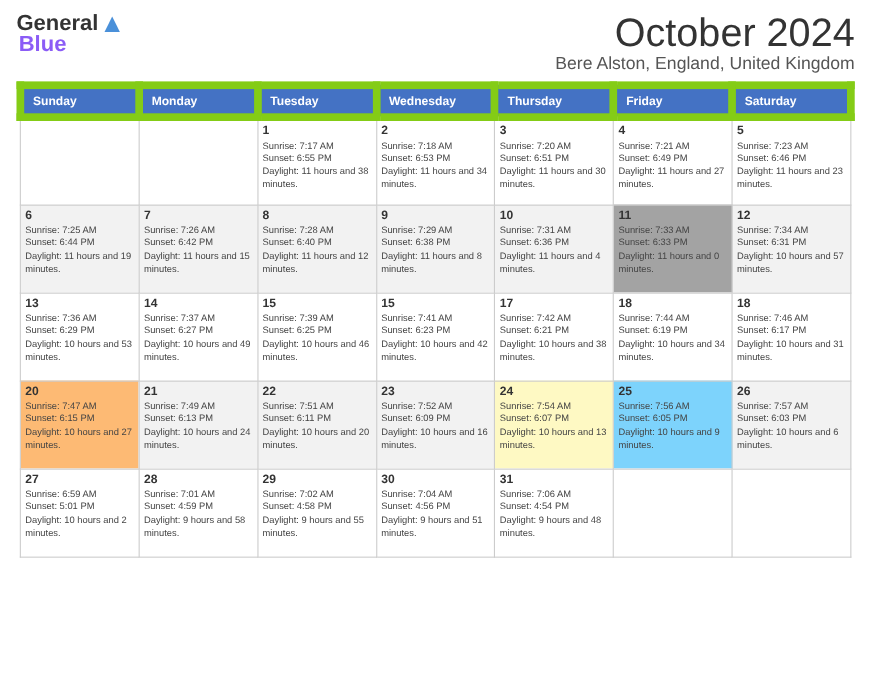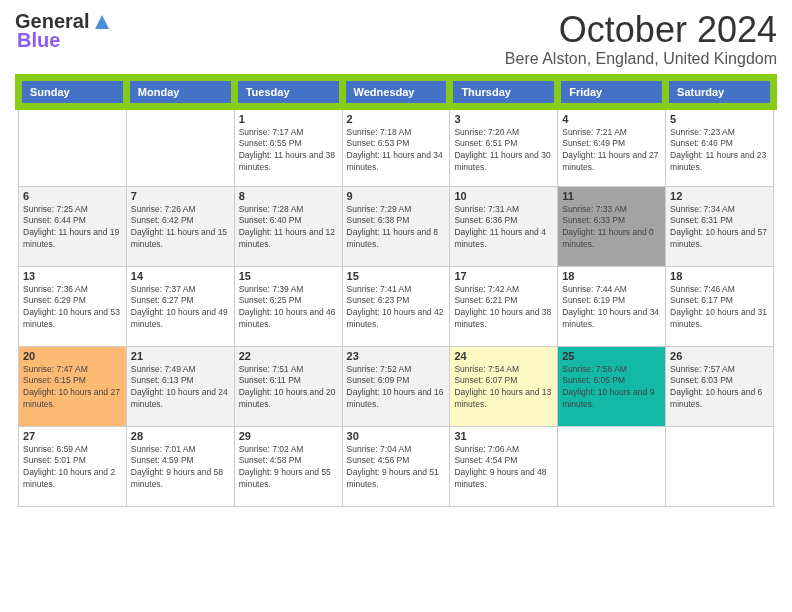--- a/index.html
+++ b/index.html
@@ -140,21 +140,21 @@
           <td><span class="day-number">17</span><span class="day-info">Sunrise: 7:42 AM<br>Sunset: 6:21 PM<br>Daylight: 10 hours and 38 minutes.</span></td>
           <td><span class="day-number">18</span><span class="day-info">Sunrise: 7:44 AM<br>Sunset: 6:19 PM<br>Daylight: 10 hours and 34 minutes.</span></td>
           <td><span class="day-number">18</span><span class="day-info">Sunrise: 7:46 AM<br>Sunset: 6:17 PM<br>Daylight: 10 hours and 31 minutes.</span></td>
         </tr>
         <tr>
           <td style="background-color: #fdba74;"><span class="day-number">20</span><span class="day-info">Sunrise: 7:47 AM<br>Sunset: 6:15 PM<br>Daylight: 10 hours and 27 minutes.</span></td>
           <td style="background-color: rgb(242, 242, 242);"><span class="day-number">21</span><span class="day-info">Sunrise: 7:49 AM<br>Sunset: 6:13 PM<br>Daylight: 10 hours and 24 minutes.</span></td>
           <td style="background-color: rgb(242, 242, 242);"><span class="day-number">22</span><span class="day-info">Sunrise: 7:51 AM<br>Sunset: 6:11 PM<br>Daylight: 10 hours and 20 minutes.</span></td>
           <td style="background-color: rgb(242, 242, 242);"><span class="day-number">23</span><span class="day-info">Sunrise: 7:52 AM<br>Sunset: 6:09 PM<br>Daylight: 10 hours and 16 minutes.</span></td>
           <td style="background-color: #fef9c3;"><span class="day-number">24</span><span class="day-info">Sunrise: 7:54 AM<br>Sunset: 6:07 PM<br>Daylight: 10 hours and 13 minutes.</span></td>
-          <td style="background-color: #14b8a6;"><span class="day-number">25</span><span class="day-info">Sunrise: 7:56 AM<br>Sunset: 6:05 PM<br>Daylight: 10 hours and 9 minutes.</span></td>
+          <td style="background-color: #7dd3fc;"><span class="day-number">25</span><span class="day-info">Sunrise: 7:56 AM<br>Sunset: 6:05 PM<br>Daylight: 10 hours and 9 minutes.</span></td>
           <td style="background-color: rgb(242, 242, 242);"><span class="day-number">26</span><span class="day-info">Sunrise: 7:57 AM<br>Sunset: 6:03 PM<br>Daylight: 10 hours and 6 minutes.</span></td>
         </tr>
         <tr>
           <td><span class="day-number">27</span><span class="day-info">Sunrise: 6:59 AM<br>Sunset: 5:01 PM<br>Daylight: 10 hours and 2 minutes.</span></td>
           <td><span class="day-number">28</span><span class="day-info">Sunrise: 7:01 AM<br>Sunset: 4:59 PM<br>Daylight: 9 hours and 58 minutes.</span></td>
           <td><span class="day-number">29</span><span class="day-info">Sunrise: 7:02 AM<br>Sunset: 4:58 PM<br>Daylight: 9 hours and 55 minutes.</span></td>
           <td><span class="day-number">30</span><span class="day-info">Sunrise: 7:04 AM<br>Sunset: 4:56 PM<br>Daylight: 9 hours and 51 minutes.</span></td>
           <td><span class="day-number">31</span><span class="day-info">Sunrise: 7:06 AM<br>Sunset: 4:54 PM<br>Daylight: 9 hours and 48 minutes.</span></td>
           <td class="empty-cell"></td>
           <td class="empty-cell"></td>

